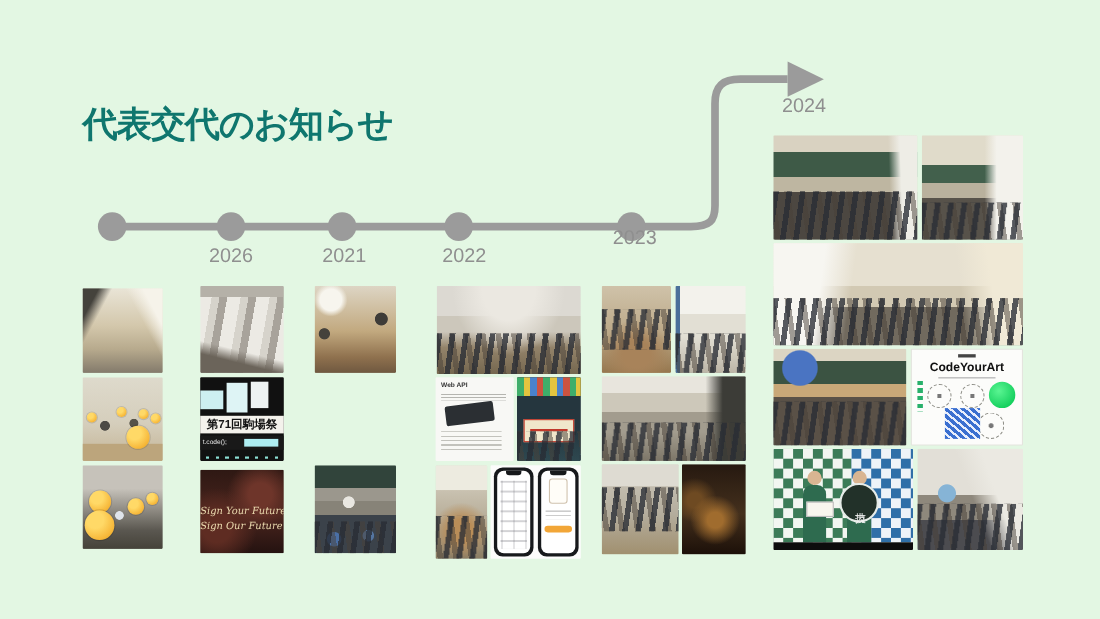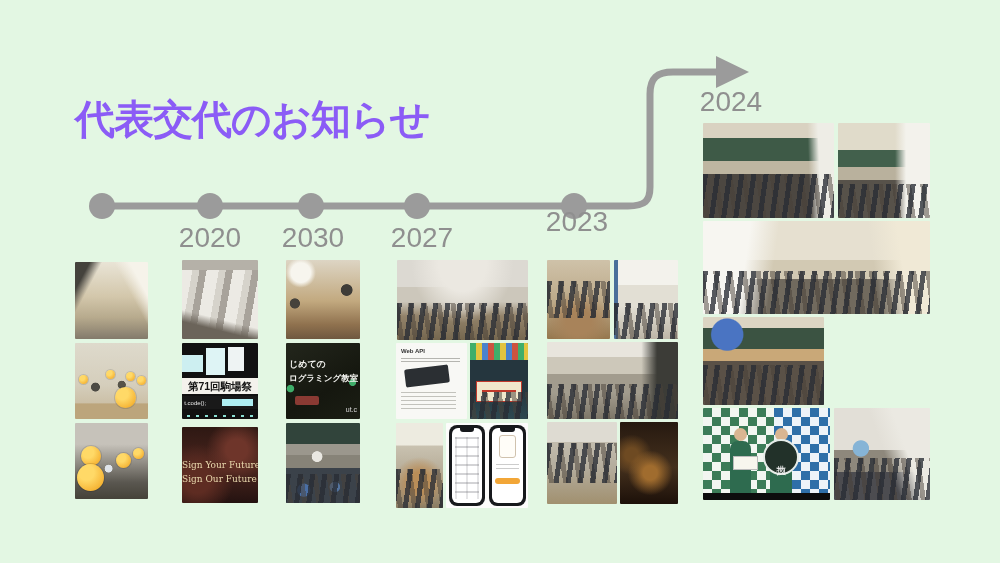--- a/index.html
+++ b/index.html
@@ -1,24 +1,24 @@
 <!DOCTYPE html>
 <html><head>
 <meta charset="utf-8">
 <style>
   *{margin:0;padding:0;box-sizing:border-box}
   html,body{width:1000px;height:563px}
   body{font-family:"Liberation Sans",sans-serif;background:#e3f7e3;overflow:hidden}
   .slide{position:relative;width:1000px;height:563px;background:#e3f7e3;overflow:hidden}
 
-  .title{position:absolute;left:75px;top:92px;font-size:40px;font-weight:800;color:#8b5cf6;letter-spacing:-1px;white-space:nowrap}
+  .title{position:absolute;left:75px;top:92px;font-size:32px;font-weight:800;color:#0f766e;letter-spacing:-1px;white-space:nowrap}
 
   .tl{position:absolute;left:0;top:0;width:1000px;height:563px;pointer-events:none}
 
-  .year{position:absolute;width:92px;text-align:center;font-size:28px;color:#8f8f8f;white-space:nowrap}
+  .year{position:absolute;width:92px;text-align:center;font-size:18px;color:#8f8f8f;white-space:nowrap}
   .y2019{left:60px;top:222px}
   .y2020{left:164px;top:222px}
   .y2021{left:267px;top:222px}
   .y2022{left:376px;top:222px}
   .y2023{left:531px;top:206px}
   .y2024{left:685px;top:86px}
 
   .ph{position:absolute;overflow:hidden;border-radius:1px;background:#c9c6bd}
   .ph i,.ph b,.ph u,.ph s{position:absolute;display:block;font-style:normal;text-decoration:none;font-weight:normal}
 
@@ -57,21 +57,21 @@
   .p2020-2 .sc{left:60%;top:5%;width:22%;height:32%;background:#eef3f3}
   .fest-banner{position:absolute;left:-2%;right:-2%;top:46%;height:21%;background:#f4f2ec;color:#141414;font-size:10.5px;font-weight:800;text-align:center;line-height:16px;white-space:nowrap}
   .fest-row{position:absolute;left:0;right:0;top:70%;height:17%;background:#191919}
   .fest-logo{position:absolute;left:3%;top:28%;font-size:6px;color:#e8e8e8;white-space:nowrap}
   .fest-cyan{position:absolute;right:6%;top:18%;width:42%;height:60%;background:#aeeef2}
   .fest-dots{position:absolute;left:6%;right:6%;bottom:2%;height:2px;background:repeating-linear-gradient(90deg,#8adfd4 0 3px,rgba(138,223,212,0) 3px 9px)}
   .p2020-3{left:182px;top:427px;width:76px;height:76px;background:
     radial-gradient(circle at 72% 30%,#6e352a 0 14%,rgba(110,53,42,0) 40%),
     radial-gradient(circle at 20% 70%,#5e2c22 0 16%,rgba(94,44,34,0) 45%),
     linear-gradient(180deg,#2e1813 0%,#4a251e 55%,#241210 100%)}
-  .film-l1,.film-l2{position:absolute;left:0;right:2%;text-align:right;font-family:"DejaVu Serif",serif;font-size:9px;color:#ead9ae;white-space:nowrap}
+  .film-l1,.film-l2{position:absolute;left:0;right:2%;text-align:right;font-family:"DejaVu Serif",serif;font-style:italic;font-size:9px;color:#ead9ae;white-space:nowrap}
   .film-l1{top:44%}.film-l2{top:62%}
 
   
   .p2021-1{left:286px;top:260px;width:74px;height:79px;background:
     radial-gradient(circle at 20% 16%,#f7f5ee 0 11%,rgba(247,245,238,0) 17%),
     radial-gradient(circle at 82% 38%,#3e3c38 0 7%,rgba(62,60,56,0) 8%),
     radial-gradient(circle at 12% 55%,#45423c 0 6%,rgba(69,66,60,0) 7%),
     linear-gradient(180deg,#ddd5c4 0%,#c2a97f 52%,#8f714e 82%,#6f5840 100%)}
   .p2021-2{left:286px;top:343px;width:74px;height:76px;background:
     radial-gradient(circle at 90% 52%,#3fae6a 0 4%,rgba(63,174,106,0) 5%),
@@ -191,23 +191,23 @@
   <svg class="tl" viewBox="0 0 1000 563" aria-hidden="true">
     <path d="M102 206 H628 C645 206 650 201 650 187 V94 C650 78 657 72 673 72 H716" stroke="#9b9b9b" stroke-width="7" fill="none"></path>
     <polygon points="716,56 749,72 716,88" fill="#9b9b9b"></polygon>
     <circle cx="102" cy="206" r="13" fill="#9b9b9b"></circle>
     <circle cx="210" cy="206" r="13" fill="#9b9b9b"></circle>
     <circle cx="311" cy="206" r="13" fill="#9b9b9b"></circle>
     <circle cx="417" cy="206" r="13" fill="#9b9b9b"></circle>
     <circle cx="574" cy="206" r="13" fill="#9b9b9b"></circle>
   </svg>
 
-  <div class="year y2020">2020</div>
-  <div class="year y2021">2030</div>
-  <div class="year y2022">2027</div>
+  <div class="year y2020">2026</div>
+  <div class="year y2021">2021</div>
+  <div class="year y2022">2022</div>
   <div class="year y2023">2023</div>
   <div class="year y2024">2024</div>
 
   <div class="ph p2019-1"></div>
   <div class="ph p2019-2">
     <span class="face f1"></span>
     <span class="face f2"></span>
     <span class="face f3"></span>
     <span class="face f4"></span>
     <span class="face f5"></span>
@@ -230,26 +230,20 @@
       <i class="fest-cyan"></i>
     </div>
     <i class="fest-dots"></i>
   </div>
   <div class="ph p2020-3">
     <div class="film-l1">Sign Your Future</div>
     <div class="film-l2">Sign Our Future</div>
   </div>
 
   <div class="ph p2021-1"></div>
-  <div class="ph p2021-2">
-    <div class="pg1">じめての</div>
-    <div class="pg2">ログラミング教室</div>
-    <i class="pg-btn"></i>
-    <span class="pg-logo">ut.c</span>
-  </div>
   <div class="ph p2021-3">
     <i class="crowd short"></i>
   </div>
 
   <div class="ph p2022-1">
     <i class="crowd"></i>
   </div>
   <div class="ph p2022-2a">
     <div class="doc-h">Web API</div>
     <i class="doc-t1"></i>
@@ -300,20 +294,31 @@
   </div>
   <div class="ph p2024-1b">
     <i class="crowd short"></i>
   </div>
   <div class="ph p2024-2">
     <i class="crowd"></i>
   </div>
   <div class="ph p2024-3a">
     <i class="crowd"></i>
   </div>
+  <div class="ph p2024-3b">
+    <i class="cya-logo"></i>
+    <div class="cya-title">CodeYourArt</div>
+    <i class="cya-sub"></i>
+    <i class="gear g1"></i>
+    <i class="gear g2"></i>
+    <i class="gear g3"></i>
+    <i class="cya-green"></i>
+    <i class="cya-blue"></i>
+    <i class="cya-sq"></i>
+  </div>
   <div class="ph p2024-4a">
     <i class="bd-l"></i>
     <i class="bd-r"></i>
     <i class="person pa"></i>
     <i class="person pb"></i>
     <i class="card"></i>
     <div class="sign">技力</div>
     <i class="blackbar"></i>
   </div>
   <div class="ph p2024-4b">

